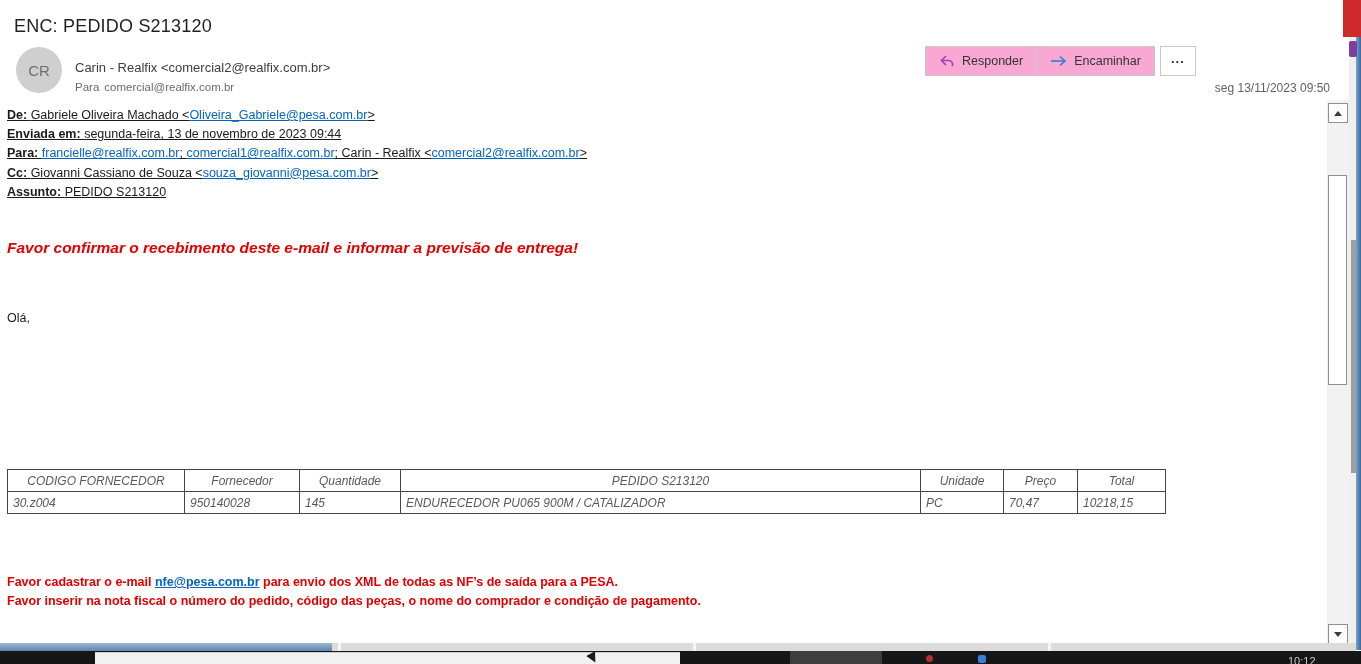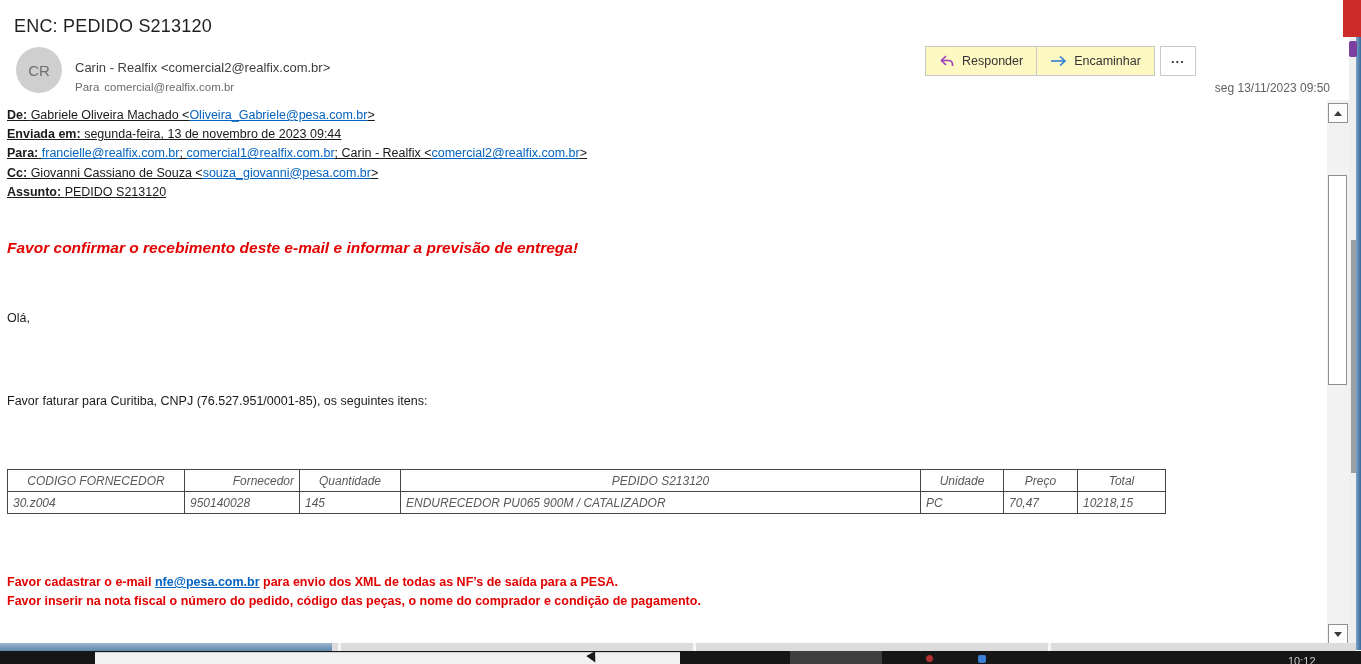--- a/index.html
+++ b/index.html
@@ -10,21 +10,21 @@
   
   .subject { position:absolute; left:14px; top:16px; font-size:18px; color:#1f1f1f; letter-spacing:.2px; }
   .avatar { position:absolute; left:16px; top:47px; width:46px; height:46px; border-radius:50%;
             background:#cfcfcf; color:#6e6e6e; font-size:15px; display:flex; align-items:center; justify-content:center; }
   .sender-line { position:absolute; left:75px; top:60px; font-size:13px; color:#3d3d3d; }
   .to-line { position:absolute; left:75px; top:81px; font-size:11.5px; color:#6a6a6a; }
   .to-line .addr { margin-left:5px;text-align:right; }
 
   .actions { position:absolute; left:925px; top:46px; display:flex; }
   .btn { height:30px; display:flex; align-items:center; gap:7px; padding:0 13px;
-         background:#fef9c3; border:1px solid #c9c9c9; font-size:12.5px; color:#333; cursor:pointer; }
+         background:#f9a8d4; border:1px solid #c9c9c9; font-size:12.5px; color:#333; cursor:pointer; }
   .btn + .btn { border-left:none; }
   .btn-more { width:36px; height:30px; margin-left:5px; border:1px solid #c9c9c9; background:#fff;
               font-weight:bold; font-size:13px; color:#333; display:flex; align-items:center; justify-content:center;
               letter-spacing:1px; padding-bottom:6px; cursor:pointer; }
   .btn svg { display:block; }
   .received { position:absolute; right:31px; top:81px; font-size:12px; color:#616161; }
 
   
   .headers-block { position:absolute; left:7px; top:106px; font-size:12.5px; color:#1a1a1a; line-height:19.2px;text-decoration:underline; }
   .seg-label { font-weight:bold; }
@@ -32,21 +32,21 @@
   .notice { position:absolute; left:7px; top:239px; font-size:15.5px; font-weight:bold; font-style:italic; color:var(--red_text); }
   .greeting { position:absolute; left:7px; top:311px; font-size:12.5px; color:#1a1a1a; }
   .billing { position:absolute; left:7px; top:394px; font-size:12.5px; color:#1a1a1a; }
 
   
   .order-table { position:absolute; left:7px; top:469px; border-collapse:collapse; table-layout:fixed; width:1158px;
                  font-size:12px; font-style:italic; color:var(--table_text); }
   .order-table th, .order-table td { border:1px solid var(--table_border); height:22px; padding:0 5px;
                  font-weight:normal; overflow:hidden; white-space:nowrap; }
   .order-table th { text-align:center; }
-  .order-table th.al { text-align:right; }
+  .order-table th.al { text-align:center; }
   .order-table td { text-align:left; }
 
   .footer-red { position:absolute; left:7px; top:573px; font-size:12.5px; font-weight:bold; color:var(--red_text); line-height:19px; }
   .footer-red .seg-link { font-weight:bold; }
 
   
   .vscroll { position:absolute; left:1327px; top:100px; width:22px; height:546px; background:#f2f2f2; }
   .scroll-btn { position:absolute; left:1px; width:20px; height:20px; background:#fdfdfd; border:1px solid #8f8f8f;
                 display:flex; align-items:center; justify-content:center; cursor:pointer; }
   .scroll-btn.up { top:3px; } .scroll-btn.down { bottom:2px; }
@@ -122,21 +122,20 @@
   <div class="headers-block">
     <div><span class="seg-label">De: </span><span class="seg-text">Gabriele Oliveira Machado &lt;</span><a class="seg-link">Oliveira_Gabriele@pesa.com.br</a><span class="seg-text">&gt;</span></div>
     <div><span class="seg-label">Enviada em: </span><span class="seg-text">segunda-feira, 13 de novembro de 2023 09:44</span></div>
     <div><span class="seg-label">Para: </span><a class="seg-link">francielle@realfix.com.br</a><span class="seg-text">; </span><a class="seg-link">comercial1@realfix.com.br</a><span class="seg-text">; Carin - Realfix &lt;</span><a class="seg-link">comercial2@realfix.com.br</a><span class="seg-text">&gt;</span></div>
     <div><span class="seg-label">Cc: </span><span class="seg-text">Giovanni Cassiano de Souza &lt;</span><a class="seg-link">souza_giovanni@pesa.com.br</a><span class="seg-text">&gt;</span></div>
     <div><span class="seg-label">Assunto: </span><span class="seg-text">PEDIDO S213120</span></div>
   </div>
 
   <div class="notice">Favor confirmar o recebimento deste e-mail e informar a previsão de entrega!</div>
   <div class="greeting">Olá,</div>
-  <div class="billing">Favor faturar para Curitiba, CNPJ (76.527.951/0001-85), os seguintes itens:</div>
 
   <table class="order-table">
     <colgroup>
       <col style="width:177px">
         <col style="width:115px">
         <col style="width:101px">
         <col style="width:520px">
       <col style="width:83px">
         <col style="width:74px">
         <col style="width:88px">

